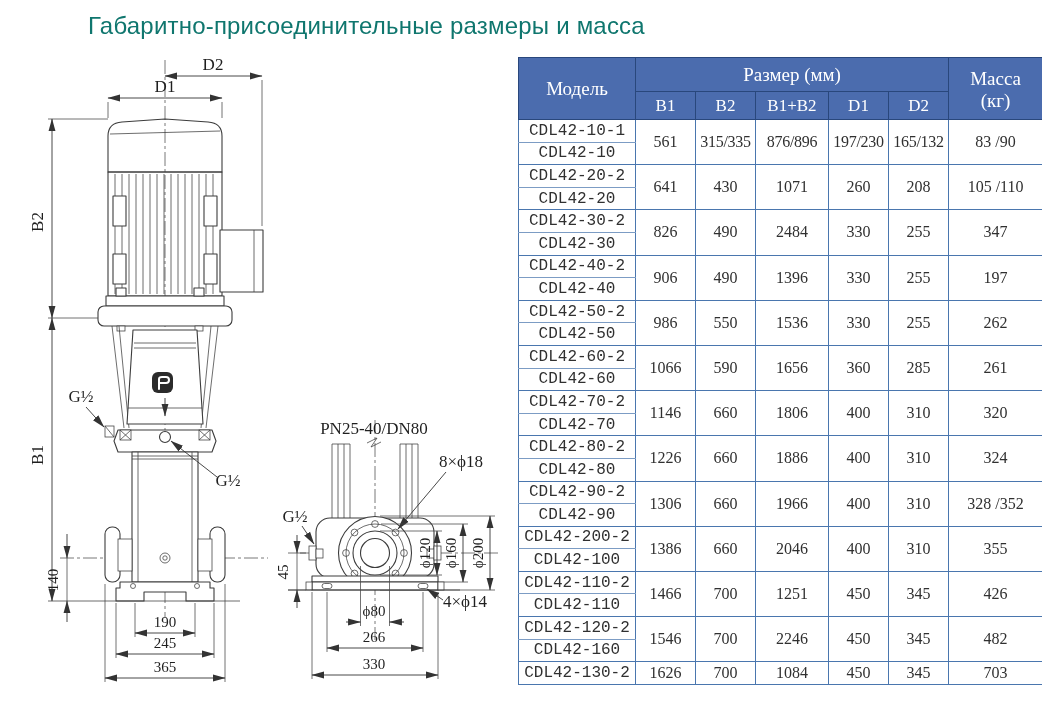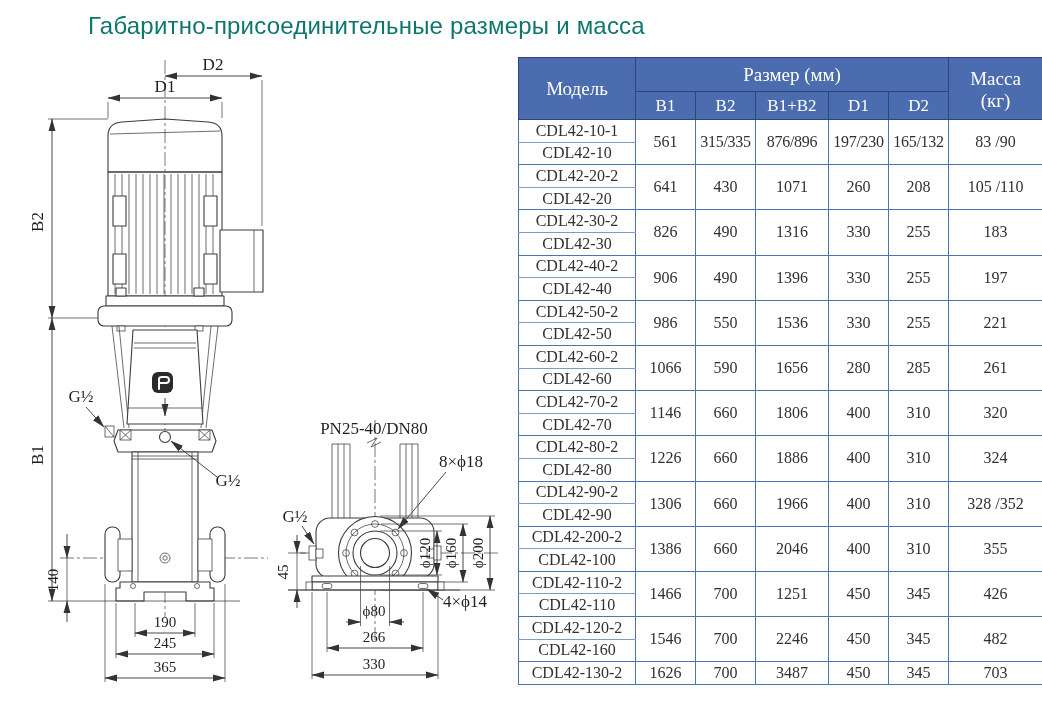--- a/index.html
+++ b/index.html
@@ -42,21 +42,21 @@
   }
   th.h-main{font-size:19px;}
   th.h-sub{font-size:17px;height:27px;}
   tr.hrow1 th{height:33px;}
   th .two-line{line-height:1.15;display:block;padding-top:2px;}
   table.dims td{
     border:1px solid var(--grid);
     height:21.6px;padding:0;font-size:16px;text-align:center;
     line-height:1.0;color:#303030;background:#fff;
   }
-  td.model{text-align:left;padding-left:9px;font-size:15.5px;}
+  td.model{text-align:left;padding-left:9px;font-size:15.5px;font-family:Liberation Mono, monospace;}
   td.model.has-sub{border-bottom:1px solid var(--grid-light);}
   tr.group-start td{border-top:1.8px solid var(--grid-strong);}
   table.dims{border:1.5px solid var(--grid-strong);padding-left:41px;}
   td.val.condensed{font-size:16px;letter-spacing:-0.3px;}
 </style>
 </head>
 <body>
 
 <div class="page-title">Габаритно-присоединительные размеры и масса</div>
 
@@ -288,24 +288,24 @@
           <td rowspan="2" class="val">208</td>
           <td rowspan="2" class="val">105 /110</td>
         </tr>
         <tr>
           <td class="model">CDL42-20</td>
         </tr>
         <tr class="group-start">
           <td class="model has-sub">CDL42-30-2</td>
           <td rowspan="2" class="val">826</td>
           <td rowspan="2" class="val">490</td>
-          <td rowspan="2" class="val">1316</td>
+          <td rowspan="2" class="val">2484</td>
           <td rowspan="2" class="val">330</td>
           <td rowspan="2" class="val">255</td>
-          <td rowspan="2" class="val">183</td>
+          <td rowspan="2" class="val">347</td>
         </tr>
         <tr>
           <td class="model">CDL42-30</td>
         </tr>
         <tr class="group-start">
           <td class="model has-sub">CDL42-40-2</td>
           <td rowspan="2" class="val">906</td>
           <td rowspan="2" class="val">490</td>
           <td rowspan="2" class="val">1396</td>
           <td rowspan="2" class="val">330</td>
@@ -315,31 +315,31 @@
         <tr>
           <td class="model">CDL42-40</td>
         </tr>
         <tr class="group-start">
           <td class="model has-sub">CDL42-50-2</td>
           <td rowspan="2" class="val">986</td>
           <td rowspan="2" class="val">550</td>
           <td rowspan="2" class="val">1536</td>
           <td rowspan="2" class="val">330</td>
           <td rowspan="2" class="val">255</td>
-          <td rowspan="2" class="val">221</td>
+          <td rowspan="2" class="val">262</td>
         </tr>
         <tr>
           <td class="model">CDL42-50</td>
         </tr>
         <tr class="group-start">
           <td class="model has-sub">CDL42-60-2</td>
           <td rowspan="2" class="val">1066</td>
           <td rowspan="2" class="val">590</td>
           <td rowspan="2" class="val">1656</td>
-          <td rowspan="2" class="val">280</td>
+          <td rowspan="2" class="val">360</td>
           <td rowspan="2" class="val">285</td>
           <td rowspan="2" class="val">261</td>
         </tr>
         <tr>
           <td class="model">CDL42-60</td>
         </tr>
         <tr class="group-start">
           <td class="model has-sub">CDL42-70-2</td>
           <td rowspan="2" class="val">1146</td>
           <td rowspan="2" class="val">660</td>
@@ -408,20 +408,20 @@
           <td rowspan="2" class="val">345</td>
           <td rowspan="2" class="val">482</td>
         </tr>
         <tr>
           <td class="model">CDL42-160</td>
         </tr>
         <tr class="group-start">
           <td class="model">CDL42-130-2</td>
           <td rowspan="1" class="val">1626</td>
           <td rowspan="1" class="val">700</td>
-          <td rowspan="1" class="val">3487</td>
+          <td rowspan="1" class="val">1084</td>
           <td rowspan="1" class="val">450</td>
           <td rowspan="1" class="val">345</td>
           <td rowspan="1" class="val">703</td>
         </tr>
       </tbody>
   </table>
 </div>
 
 </body></html>

